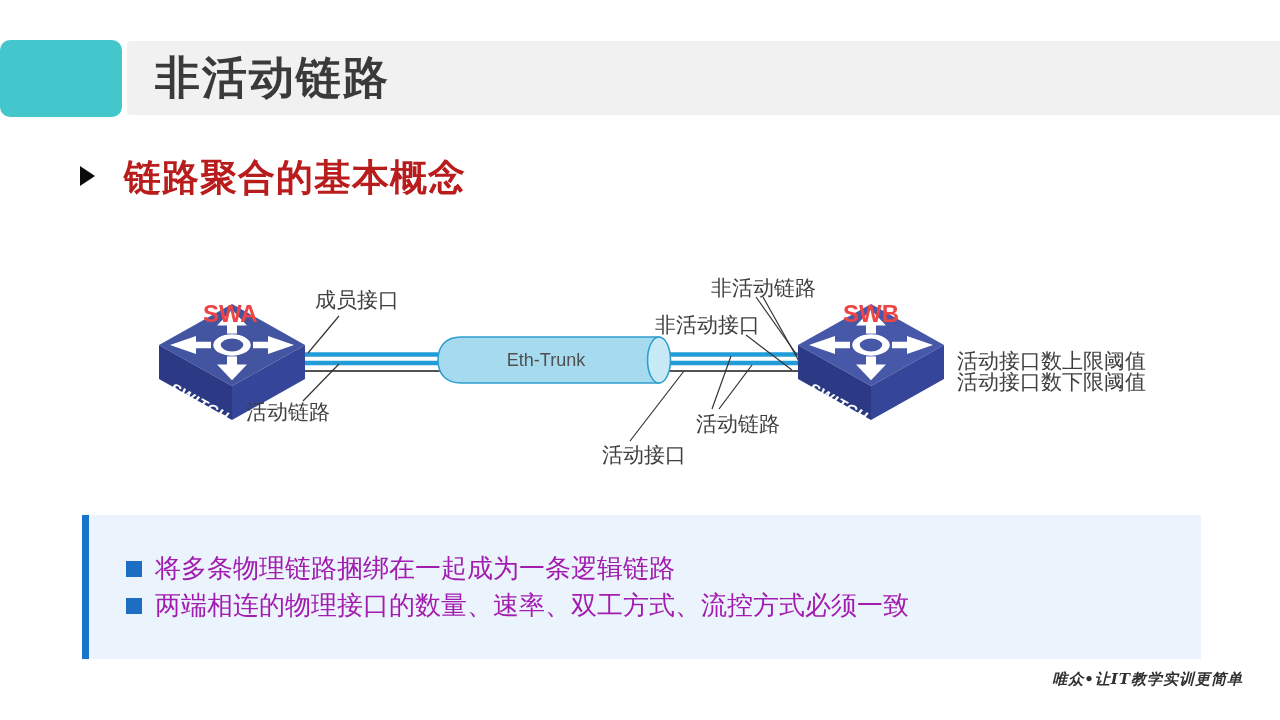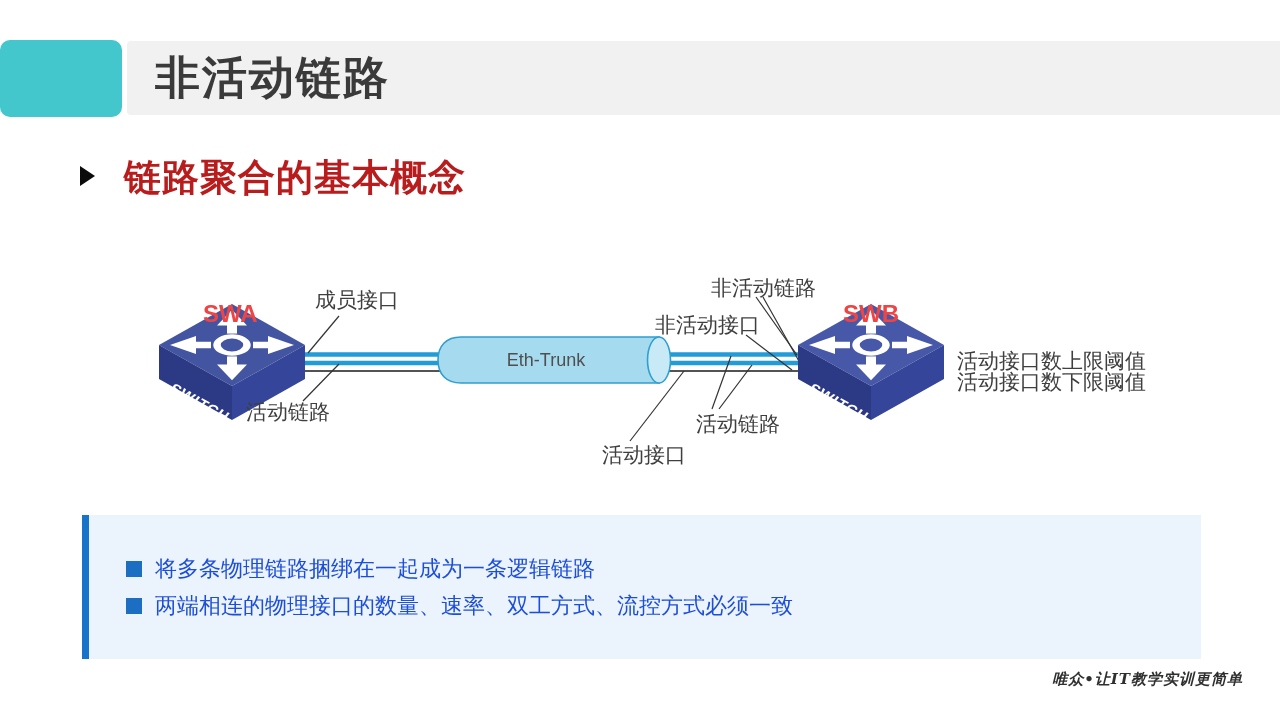--- a/index.html
+++ b/index.html
@@ -52,21 +52,21 @@
   
   .summary{
     position:absolute;left:82px;top:515px;width:1119px;height:144px;
     background:#EBF3FC;border-left:7px solid #1774C9;box-sizing:border-box;
     padding:40px 0 0 37px;
   }
   .bullet-row{display:flex;align-items:center;margin-bottom:10px;height:27px;}
   .bullet-sq{
     width:16px;height:16px;background:#1B6EC2;margin-right:13px;flex:0 0 auto;
   }
-  .bullet-text{font-size:22px;color:#1d4ed8;white-space:nowrap;}
+  .bullet-text{font-size:26px;color:#a21caf;white-space:nowrap;}
 
   
   .footer{
     position:absolute;right:37px;top:670px;
     font-family:"DejaVu Serif","Liberation Serif",serif;font-style:italic;font-weight:bold;
     font-size:15px;color:#2F2F2F;letter-spacing:1px;
   }
 </style>
 </head>
 <body>

